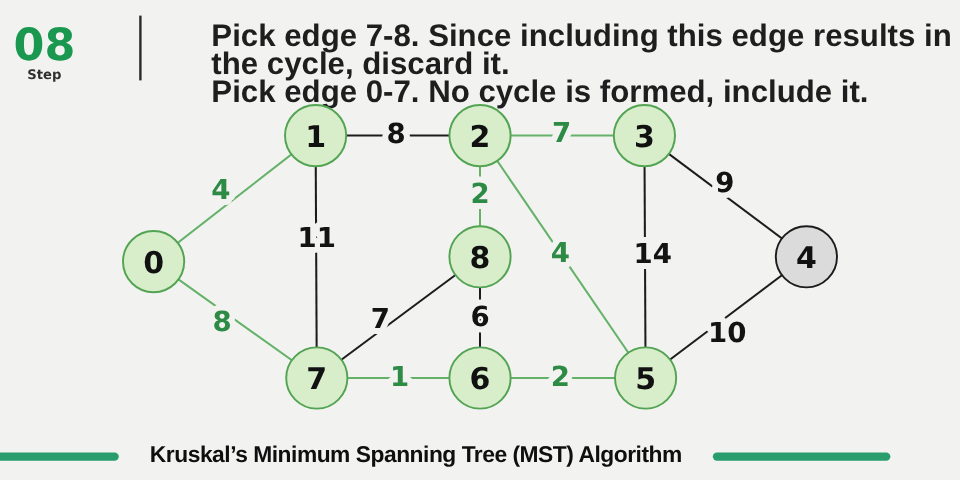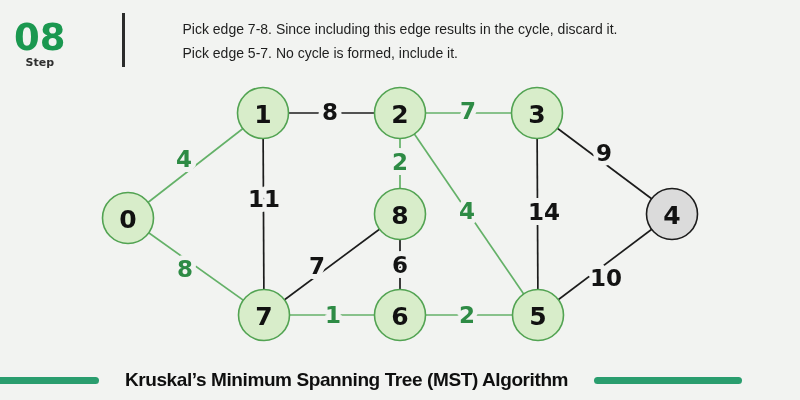--- a/index.html
+++ b/index.html
@@ -38,21 +38,21 @@
     font-size:11px;font-weight:700;color:#2f2f2f;
     margin-top:0px;
     font-family:"DejaVu Sans", sans-serif;
   }
   .v-divider{
     width:3px;height:54px;background:#2b2b2b;
     margin:3px 11px 0 9px;
   }
   .desc{
     padding-top:8px;
-    font-size:14px;line-height:23.5px;color:var(--ink);
+    font-size:26px;line-height:23.5px;color:var(--ink);font-weight:bold;
   }
   
   .graph-svg{position:absolute;left:0;top:0;}
   
   .footer{
     position:absolute;left:0;bottom:9px;width:693px;
     display:flex;align-items:center;justify-content:center;gap:26px;text-align:right;
   }
   .footer .bar{
     width:148px;height:7px;border-radius:4px;
@@ -70,21 +70,21 @@
 <div class="canvas">
 
   <div class="header">
     <div class="step-block">
       <div class="step-num">08</div>
       <div class="step-label">Step</div>
     </div>
     <div class="v-divider"></div>
     <div class="desc">
       <div>Pick edge 7-8. Since including this edge results in the cycle, discard it.</div>
-      <div>Pick edge 5-7. No cycle is formed, include it.</div>
+      <div>Pick edge 0-7. No cycle is formed, include it.</div>
     </div>
   </div>
 
   <svg class="graph-svg" id="graph-svg" width="800" height="400" viewBox="0 0 800 400">
       <line x1="128" y1="218" x2="263" y2="113" stroke="#64b168" stroke-width="1.7"></line>
       <line x1="128" y1="218" x2="264" y2="315" stroke="#64b168" stroke-width="1.7"></line>
       <line x1="263" y1="113" x2="400" y2="113" stroke="#1c1c1c" stroke-width="1.7"></line>
       <line x1="263" y1="113" x2="264" y2="315" stroke="#1c1c1c" stroke-width="1.7"></line>
       <line x1="400" y1="113" x2="537" y2="113" stroke="#64b168" stroke-width="1.7"></line>
       <line x1="400" y1="113" x2="400" y2="214" stroke="#64b168" stroke-width="1.7"></line>

